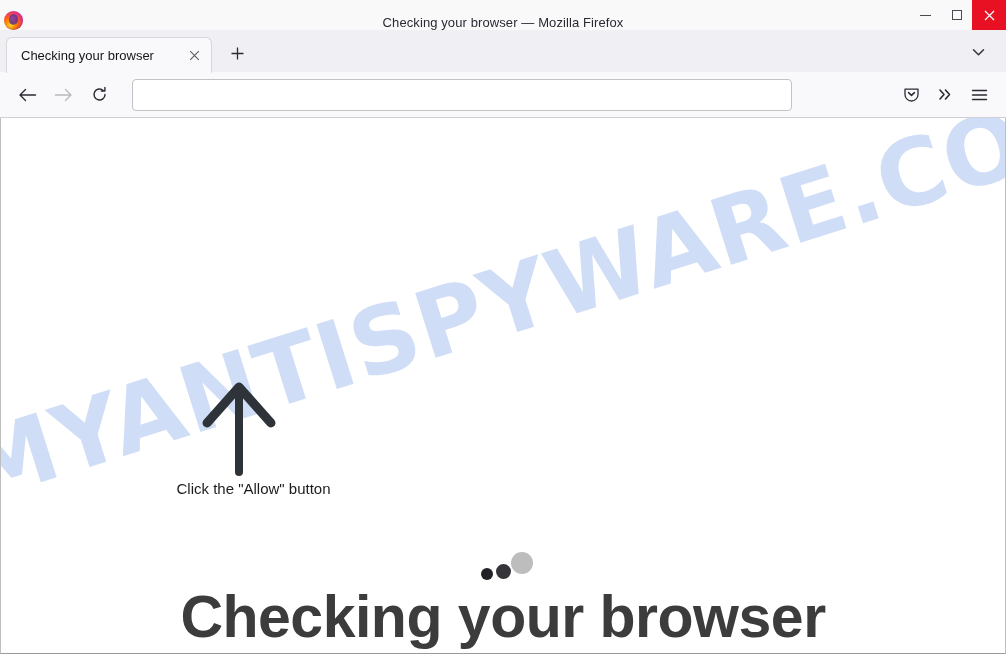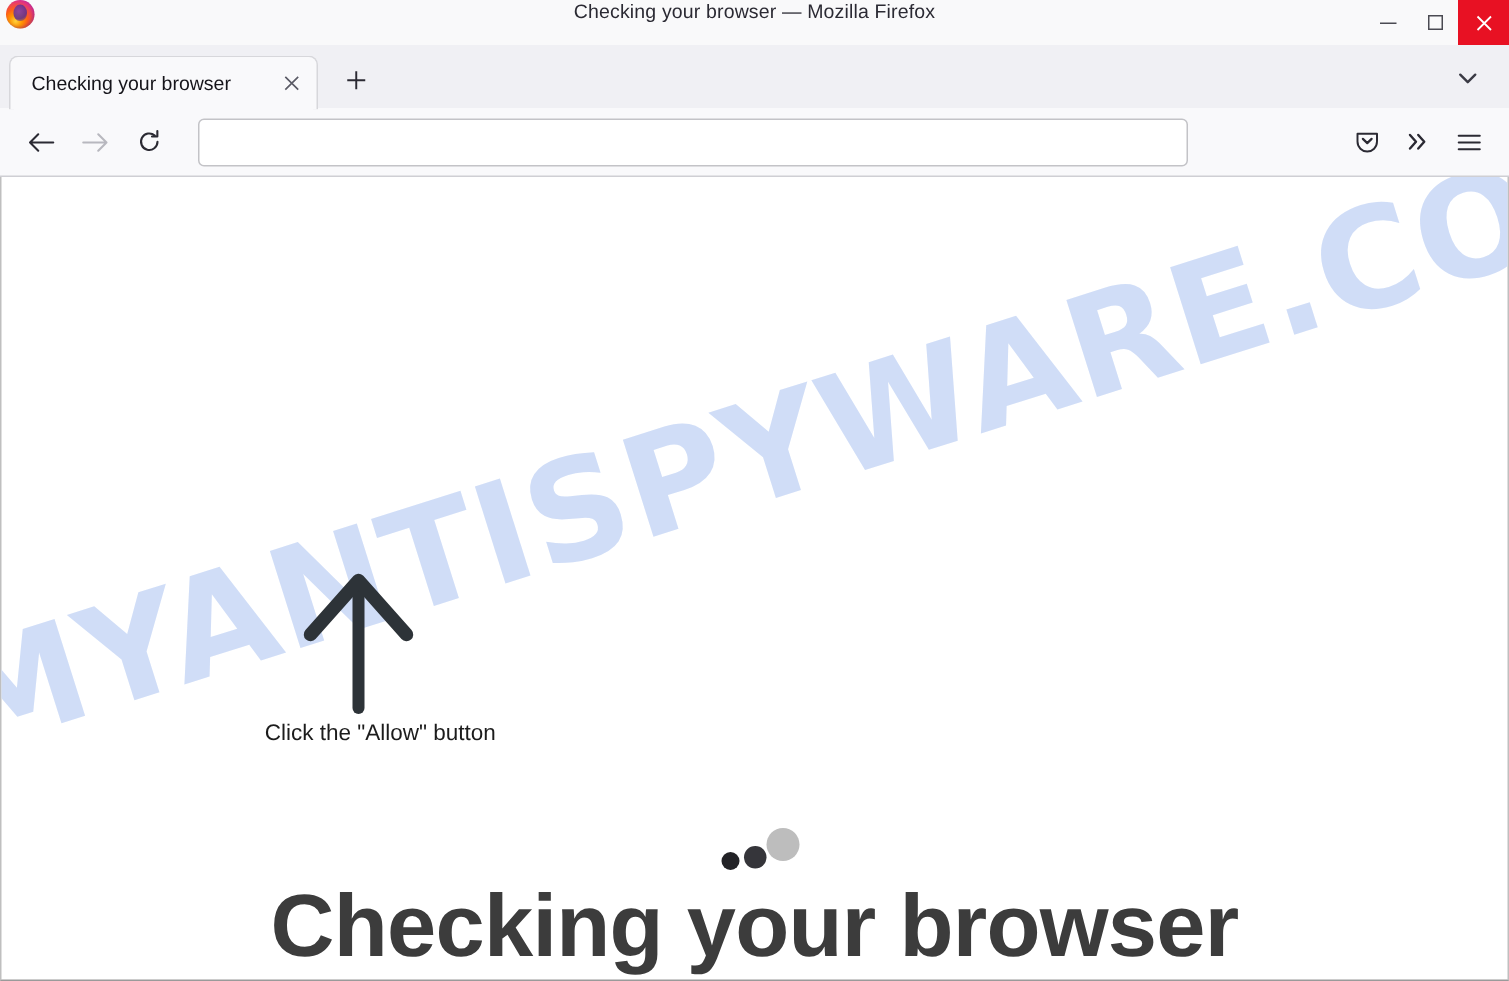--- a/index.html
+++ b/index.html
@@ -24,21 +24,21 @@
     background: #ffffff;
     box-sizing: border-box;
   }
 
   
   .titlebar {
     height: 30px;
     min-height: 30px;
     background: #f9f9fa;
     display: flex;
-    align-items: flex-start;
+    align-items: flex-end;
     position: relative;
     border-bottom: 0px;
   }
   .ff-logo {
     width: 19px;
     height: 19px;
     margin-left: 4px;
     border-radius: 50%;
     position: relative;
     background: radial-gradient(circle at 34% 74%, #ffd23e 0%, #ff9500 22%, #ff5f17 42%, #e0308a 74%, #8c2fb5 100%);

